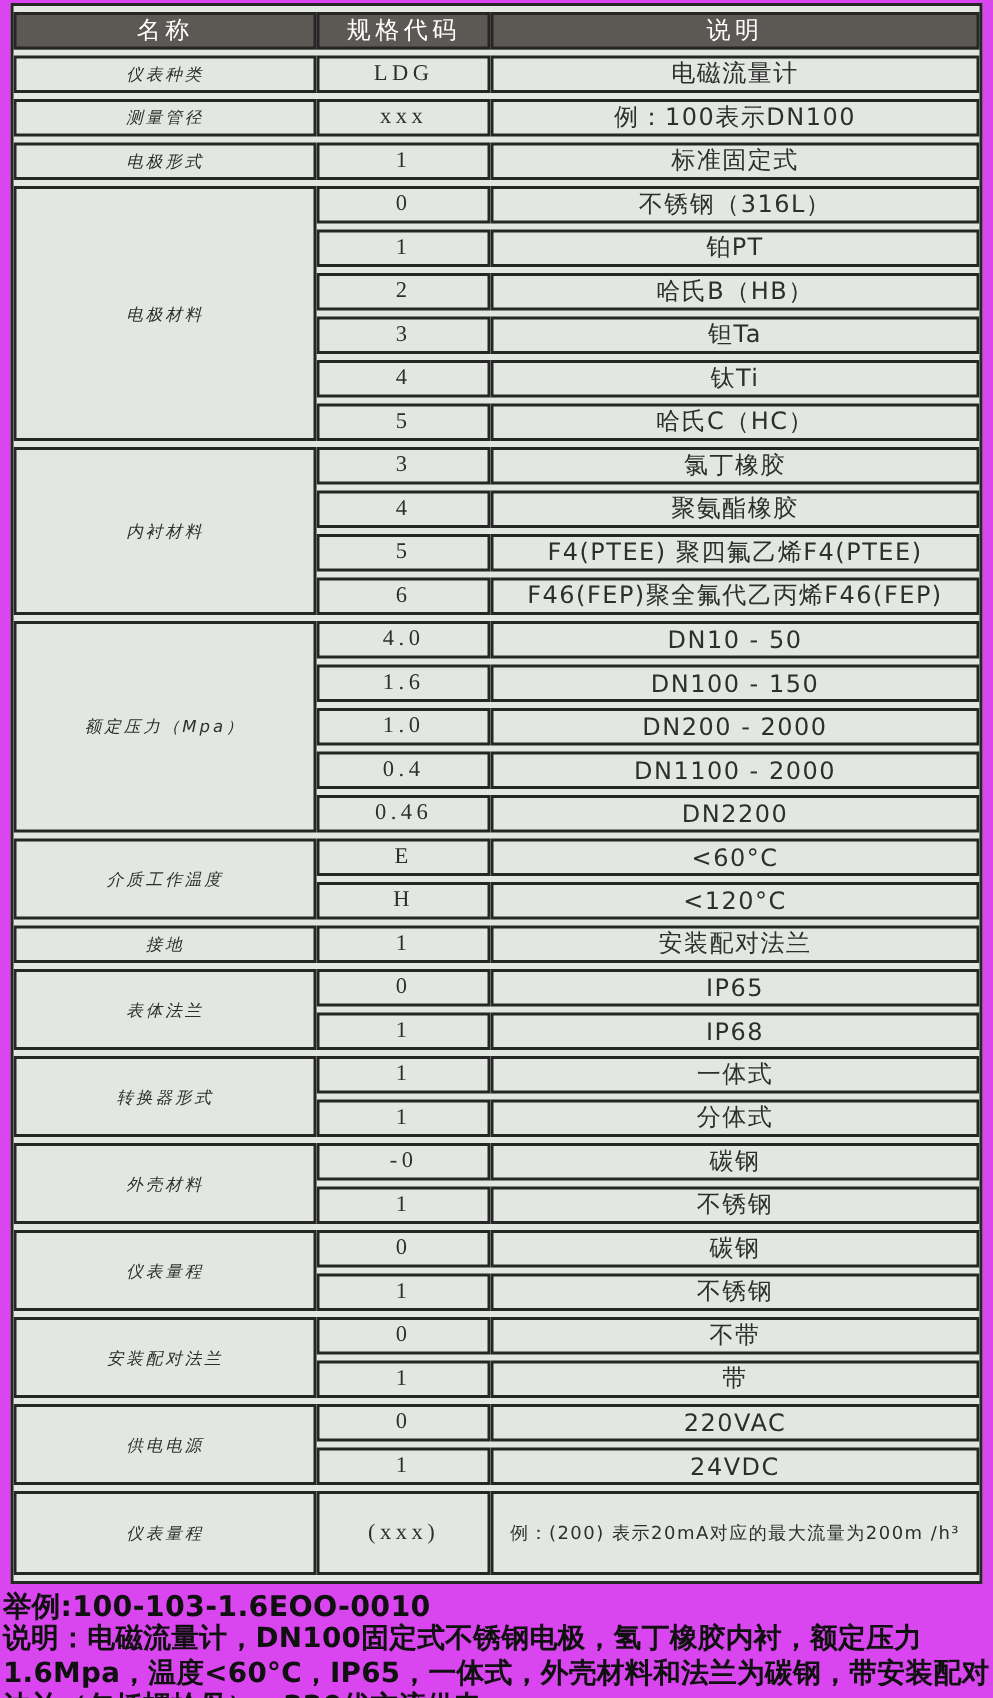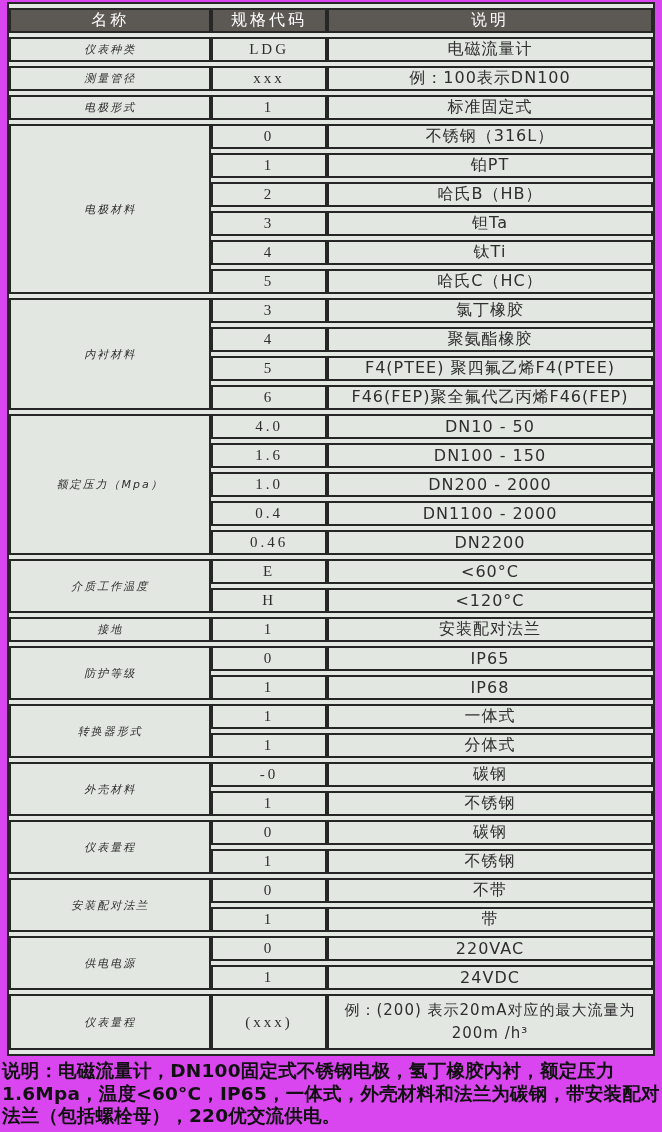--- a/index.html
+++ b/index.html
@@ -61,21 +61,21 @@
     letter-spacing: 3px;
     color: #2e2e2e;
   }
   td.desc-cell {
     font-size: 16px;
     letter-spacing: 1px;
     color: #2e2e2e;
     margin-top: 45px;
   }
   tr.tall td { height: 56px; }
-  tr.tall td.desc-cell { line-height: 1.55; font-size: 15px; padding: 2px 8px; }
+  tr.tall td.desc-cell { line-height: 1.55; font-size: 12px; padding: 2px 8px; }
   .notes {
     margin: 4px 2px 0 2px;
     color: #101010;
     font-weight: 700;
   }
   .notes .example-line {
     font-size: 19px;
     line-height: 22px;
     letter-spacing: 0.2px;
   }
@@ -190,21 +190,21 @@
         <tr>
           <td class="code-cell">H</td>
           <td class="desc-cell">&lt;120°C</td>
         </tr>
         <tr>
           <td class="name-cell" rowspan="1">接地</td>
           <td class="code-cell">1</td>
           <td class="desc-cell">安装配对法兰</td>
         </tr>
         <tr>
-          <td class="name-cell" rowspan="2">防护等级</td>
+          <td class="name-cell" rowspan="2">表体法兰</td>
           <td class="code-cell">0</td>
           <td class="desc-cell">IP65</td>
         </tr>
         <tr>
           <td class="code-cell">1</td>
           <td class="desc-cell">IP68</td>
         </tr>
         <tr>
           <td class="name-cell" rowspan="2">转换器形式</td>
           <td class="code-cell">1</td>
@@ -252,16 +252,17 @@
         </tr>
         <tr class="tall">
           <td class="name-cell" rowspan="1">仪表量程</td>
           <td class="code-cell">(xxx)</td>
           <td class="desc-cell">例：(200) 表示20mA对应的最大流量为200m /h³</td>
         </tr>
       </tbody>
   </table>
 
   <div class="notes">
+    <div class="example-line">举例:100-103-1.6EOO-0010</div>
     <div class="desc-line">说明：电磁流量计，DN100固定式不锈钢电极，氢丁橡胶内衬，额定压力1.6Mpa，温度&lt;60°C，IP65，一体式，外壳材料和法兰为碳钢，带安装配对法兰（包括螺栓母），220优交流供电。</div>
   </div>
 
 </div>
 
 </body></html>

